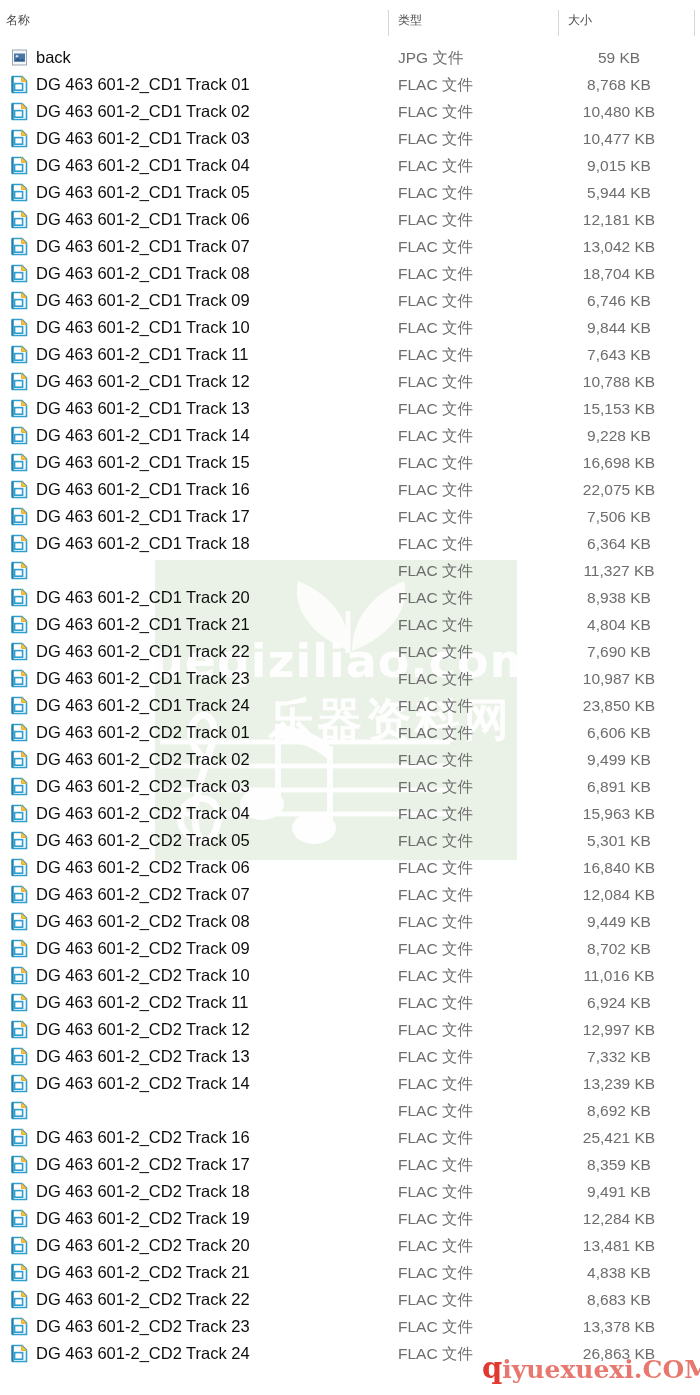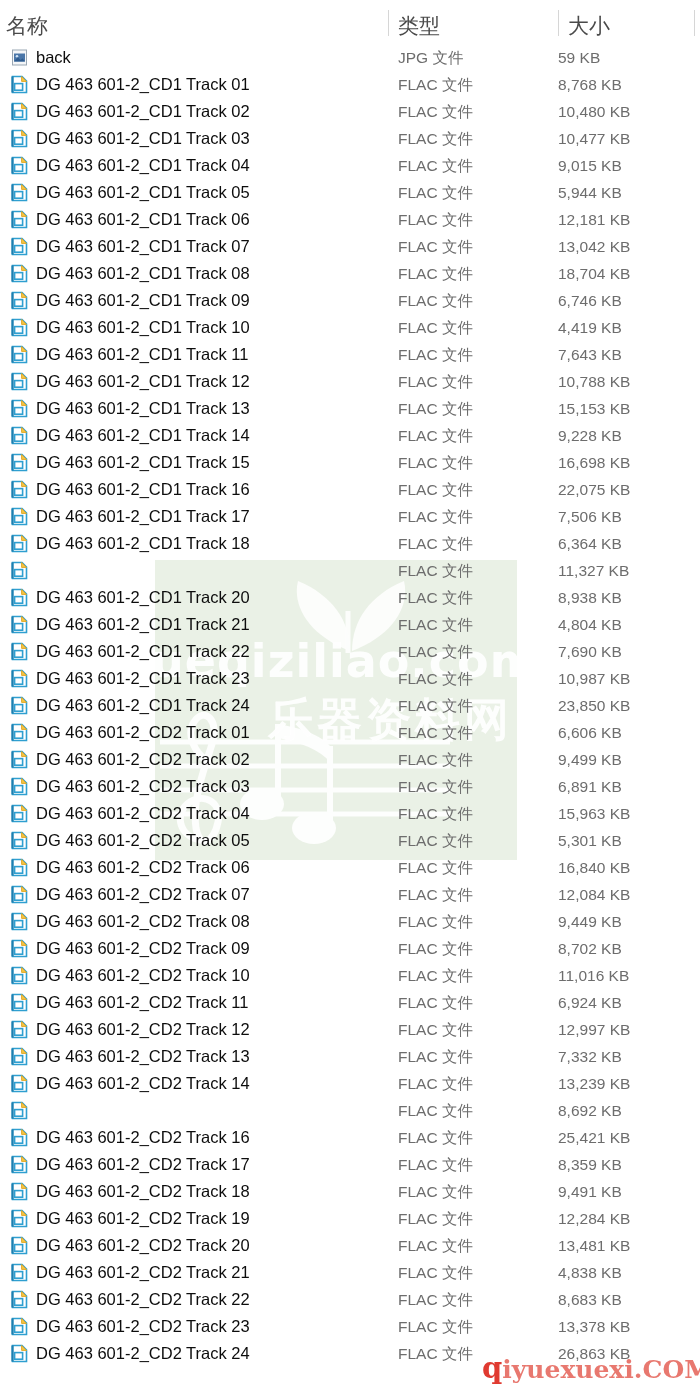--- a/index.html
+++ b/index.html
@@ -99,21 +99,21 @@
   
   .col-header {
     position: relative;
     z-index: 3;
     height: 44px;
     background: #ffffff;
     display: flex;
     align-items: center;
   }
   .col-header .ch {
-    font-size: 21px;
+    font-size: 12px;
     color: #4a4a4a;
     position: absolute;
     top: 12px;
   }
   .ch-name  { left: 6px; }
   .ch-type  { left: 398px; }
   .ch-size  { left: 568px; }
   .hdr-div {
     position: absolute;
     top: 10px;
@@ -166,21 +166,21 @@
   }
   .cell-size {
     position: absolute;
     left: 558px;
     width: 122px;
     top: 0;
     height: 27px;
     line-height: 27px;
     font-size: 15.5px;
     color: #6d6d6d;
-    text-align: left;
+    text-align: center;
     white-space: nowrap;
   }
 
   
   .ico-svg { display: block; width: 19px; height: 19px; }
 </style>
 </head>
 <body>
 
 <div id="explorer">
@@ -359,21 +359,21 @@
         <div class="cell-icon">
           <svg class="ico-svg" viewBox="0 0 19 19">
             <path d="M2.5 1.5 L12 1.5 L16.5 6 L16.5 17.5 L2.5 17.5 Z" fill="#ffffff" stroke="#2f9fd0" stroke-width="1.6"></path>
             <path d="M11.6 1.5 L16.5 6.4 L11.6 6.4 Z" fill="#f6c544" stroke="#e0a92b" stroke-width="1"></path>
             <rect x="4.6" y="8.6" width="8" height="6.6" fill="none" stroke="#2f9fd0" stroke-width="1.6"></rect>
             <path d="M2.5 1.5 L2.5 17.5" stroke="#1d7fb0" stroke-width="2.2"></path>
           </svg>
         </div>
         <div class="cell-name">DG 463 601-2_CD1 Track 10</div>
         <div class="cell-type">FLAC 文件</div>
-        <div class="cell-size">4,419 KB</div>
+        <div class="cell-size">9,844 KB</div>
       </div>
       <div class="row">
         <div class="cell-icon">
           <svg class="ico-svg" viewBox="0 0 19 19">
             <path d="M2.5 1.5 L12 1.5 L16.5 6 L16.5 17.5 L2.5 17.5 Z" fill="#ffffff" stroke="#2f9fd0" stroke-width="1.6"></path>
             <path d="M11.6 1.5 L16.5 6.4 L11.6 6.4 Z" fill="#f6c544" stroke="#e0a92b" stroke-width="1"></path>
             <rect x="4.6" y="8.6" width="8" height="6.6" fill="none" stroke="#2f9fd0" stroke-width="1.6"></rect>
             <path d="M2.5 1.5 L2.5 17.5" stroke="#1d7fb0" stroke-width="2.2"></path>
           </svg>
         </div>

